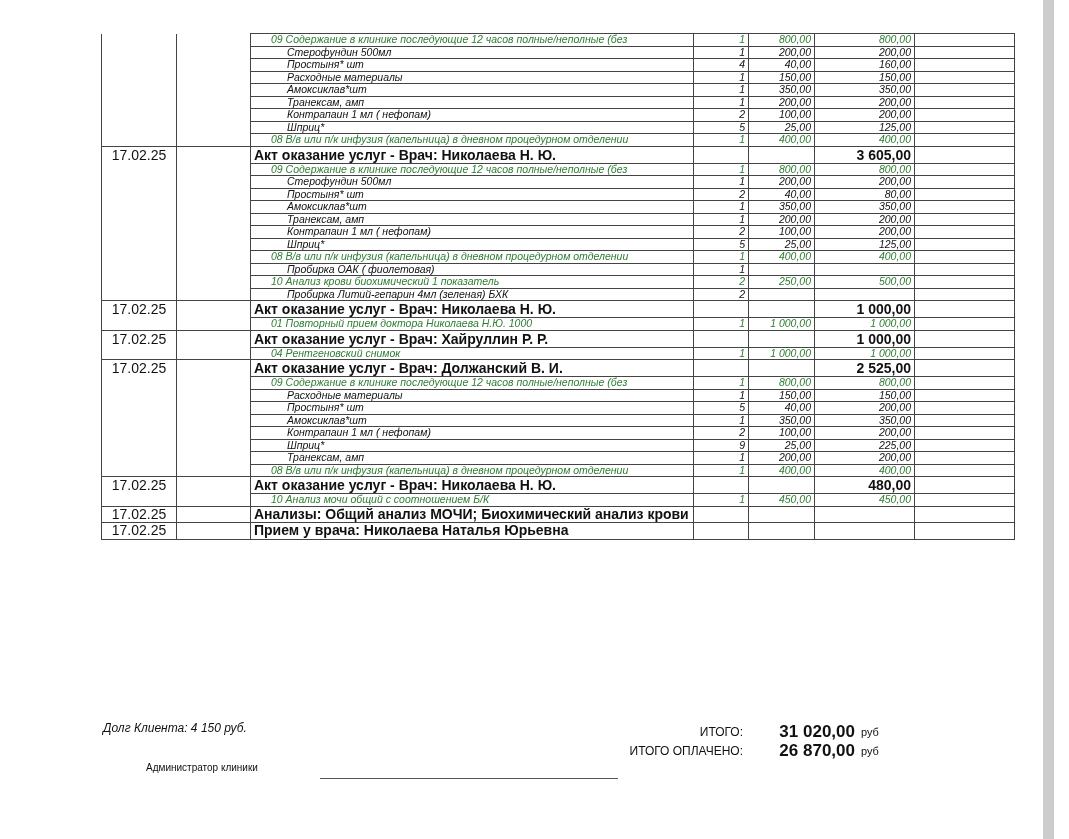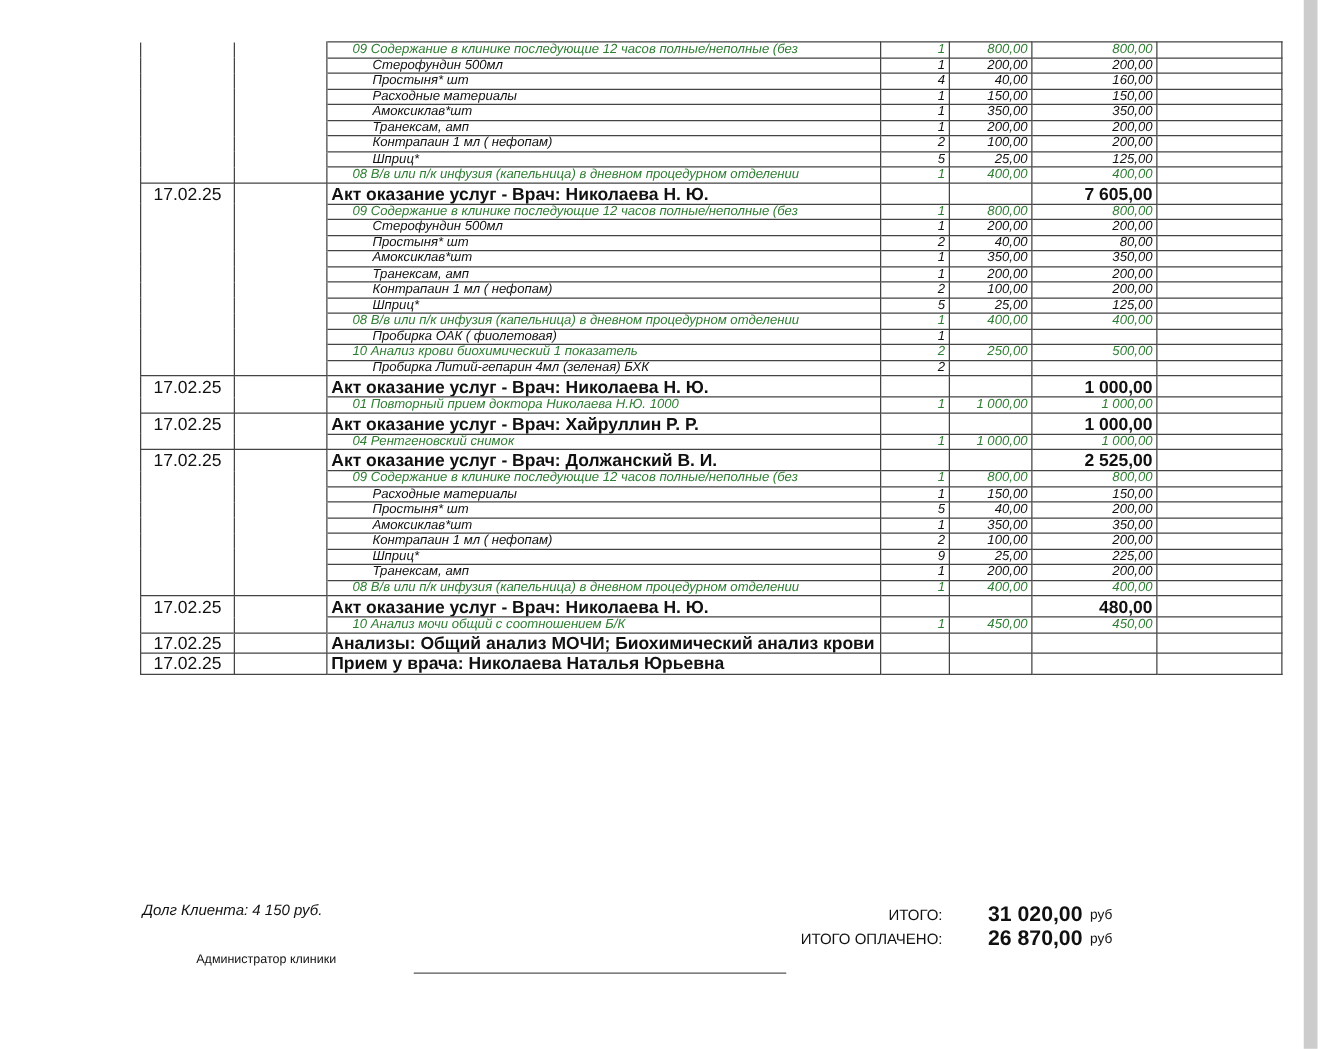--- a/index.html
+++ b/index.html
@@ -1,19 +1,19 @@
 <!DOCTYPE html>
 <html><head>
 <meta charset="utf-8">
 <style>
   html, body { margin:0; padding:0; }
   body { width:1069px; height:839px; background:#ffffff; position:relative; overflow:hidden;
          font-family:"Liberation Sans", sans-serif; color:#111; }
   .scrollbar { position:absolute; left:1043px; top:0; width:11px; height:839px; background:#cccccc; }
-  .page { position:absolute; left:0; top:0; width:1040px; height:839px;margin-left:11px; }
+  .page { position:absolute; left:0; top:0; width:1040px; height:839px; }
   table.inv { position:absolute; left:101px; top:33px; border-collapse:collapse; table-layout:fixed; }
   table.inv td { border:1px solid #444; padding:0 3px; overflow:hidden; white-space:nowrap; }
   td.c-date, td.c-blank { border-top:1px solid #444; }
   tr.item td { height:11.5px; font-size:10.5px; line-height:11.5px; font-style:italic; }
   tr.hdr td { height:16px; font-size:14px; line-height:16px; font-weight:bold; }
   tr.note td { height:15.5px; font-size:14px; line-height:15.5px; font-weight:bold; }
   td.date { font-weight:normal !important; font-style:normal; font-size:14px; text-align:center; vertical-align:top; }
   td.num { text-align:right; }
   td.desc.svc { color:#2e7d32; padding-left:20px; }
   td.desc.mat { color:#111; padding-left:36px; }
@@ -123,21 +123,21 @@
           <td class="num">400,00</td>
           <td class="num">400,00</td>
           <td></td>
         </tr>
         <tr class="hdr">
           <td class="date nob-b">17.02.25</td>
           <td class="nob-b"></td>
           <td class="hdr-desc">Акт оказание услуг - Врач: Николаева Н. Ю.</td>
           <td></td>
           <td></td>
-          <td class="num">7 605,00</td>
+          <td class="num">3 605,00</td>
           <td></td>
         </tr>
         <tr class="item svc">
           <td class="c-date nob-t nob-b"></td>
           <td class="c-blank nob-t nob-b"></td>
           <td class="desc svc">09 Содержание в клинике последующие 12 часов полные/неполные (без</td>
           <td class="num">1</td>
           <td class="num">800,00</td>
           <td class="num">800,00</td>
           <td></td>

